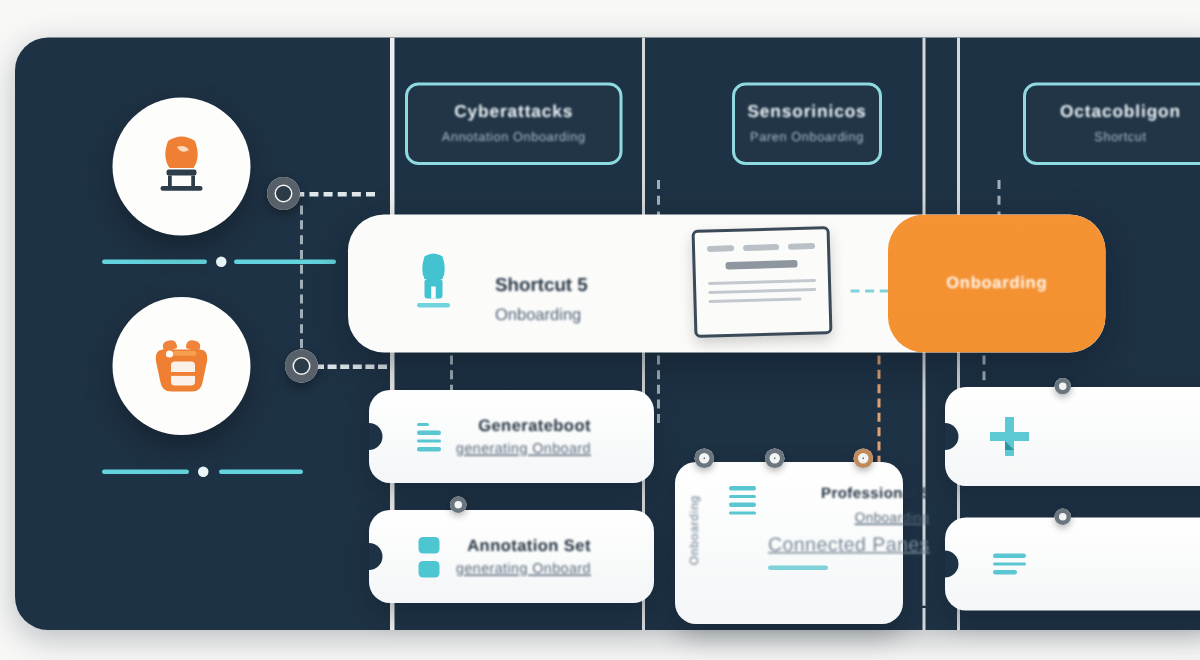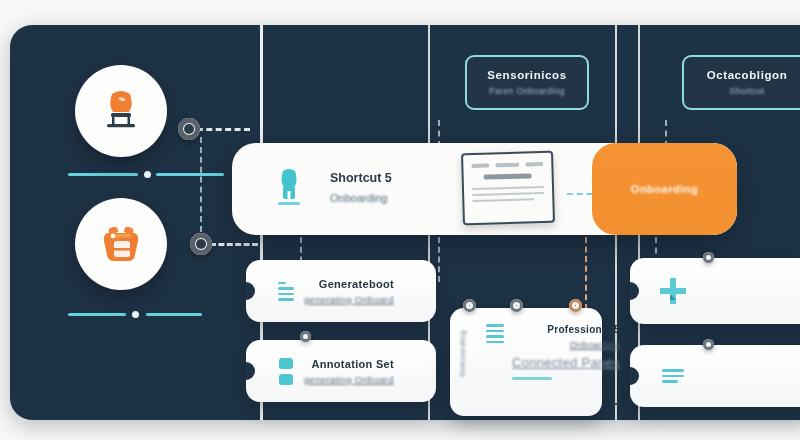--- a/index.html
+++ b/index.html
@@ -134,21 +134,21 @@
   .hero-orange {
     position: absolute; right: 0; top: 0; bottom: 0; width: 145px;
     background: linear-gradient(180deg,#f59234 0%,#f3902f 100%);
     border-radius: 24px 24px 24px 24px;
     display: flex; align-items: center; justify-content: center;
   }
   .hero-orange .lbl {
     color: #fff7ef; font-size: 11px; font-weight: 700; letter-spacing: .5px;
     filter: blur(.85px); white-space: nowrap;
   }
-  .hero-txt { position: absolute; left: 98px; top: 28px; }
+  .hero-txt { position: absolute; left: 98px; top: 40px; }
   .hero-title { color: #2a3a49; font-size: 12.5px; font-weight: 700; filter: blur(.75px); }
   .hero-sub { color: #53657a; font-size: 11px; margin-top: 7px; filter: blur(.8px); }
 
   
   .folder {
     position: absolute; left: 68px; top: 310px;
     width: 124px; height: 125px;
   }
   .folder .tab {
     position: absolute; left: 6px; top: 0; width: 112px; height: 34px;
@@ -200,22 +200,26 @@
 <div id="stage">
 
   <div class="panel">
     <div class="panel-inner">
 
       <div class="vline" style="left:250px;"></div>
       <div class="vline thin" style="left:418px;"></div>
       <div class="vline thin" style="left:605px;"></div>
       <div class="vline thin" style="left:628px;"></div>
 
-
-      <div class="chip" style="left:455px; top:30px; width:124px; height:55px;">
+      <div class="chip" style="left:260px; top:30px; width:145px; height:55px;">
+        <span class="chip-title">Cyberattacks</span>
+        <span class="chip-sub">Annotation Onboarding</span>
+      </div>
+
+      <div class="chip" style="left:478px; top:30px; width:100px; height:55px;">
         <span class="chip-title">Sensorinicos</span>
         <span class="chip-sub">Paren Onboarding</span>
       </div>
 
       <div class="chip" style="left:648px; top:30px; width:130px; height:55px;margin-left:24px;">
         <span class="chip-title">Octacobligon</span>
         <span class="chip-sub">Shortcut</span>
       </div>
 
       <div class="dash-h" style="left:168px; top:103px; width:72px;"></div>

